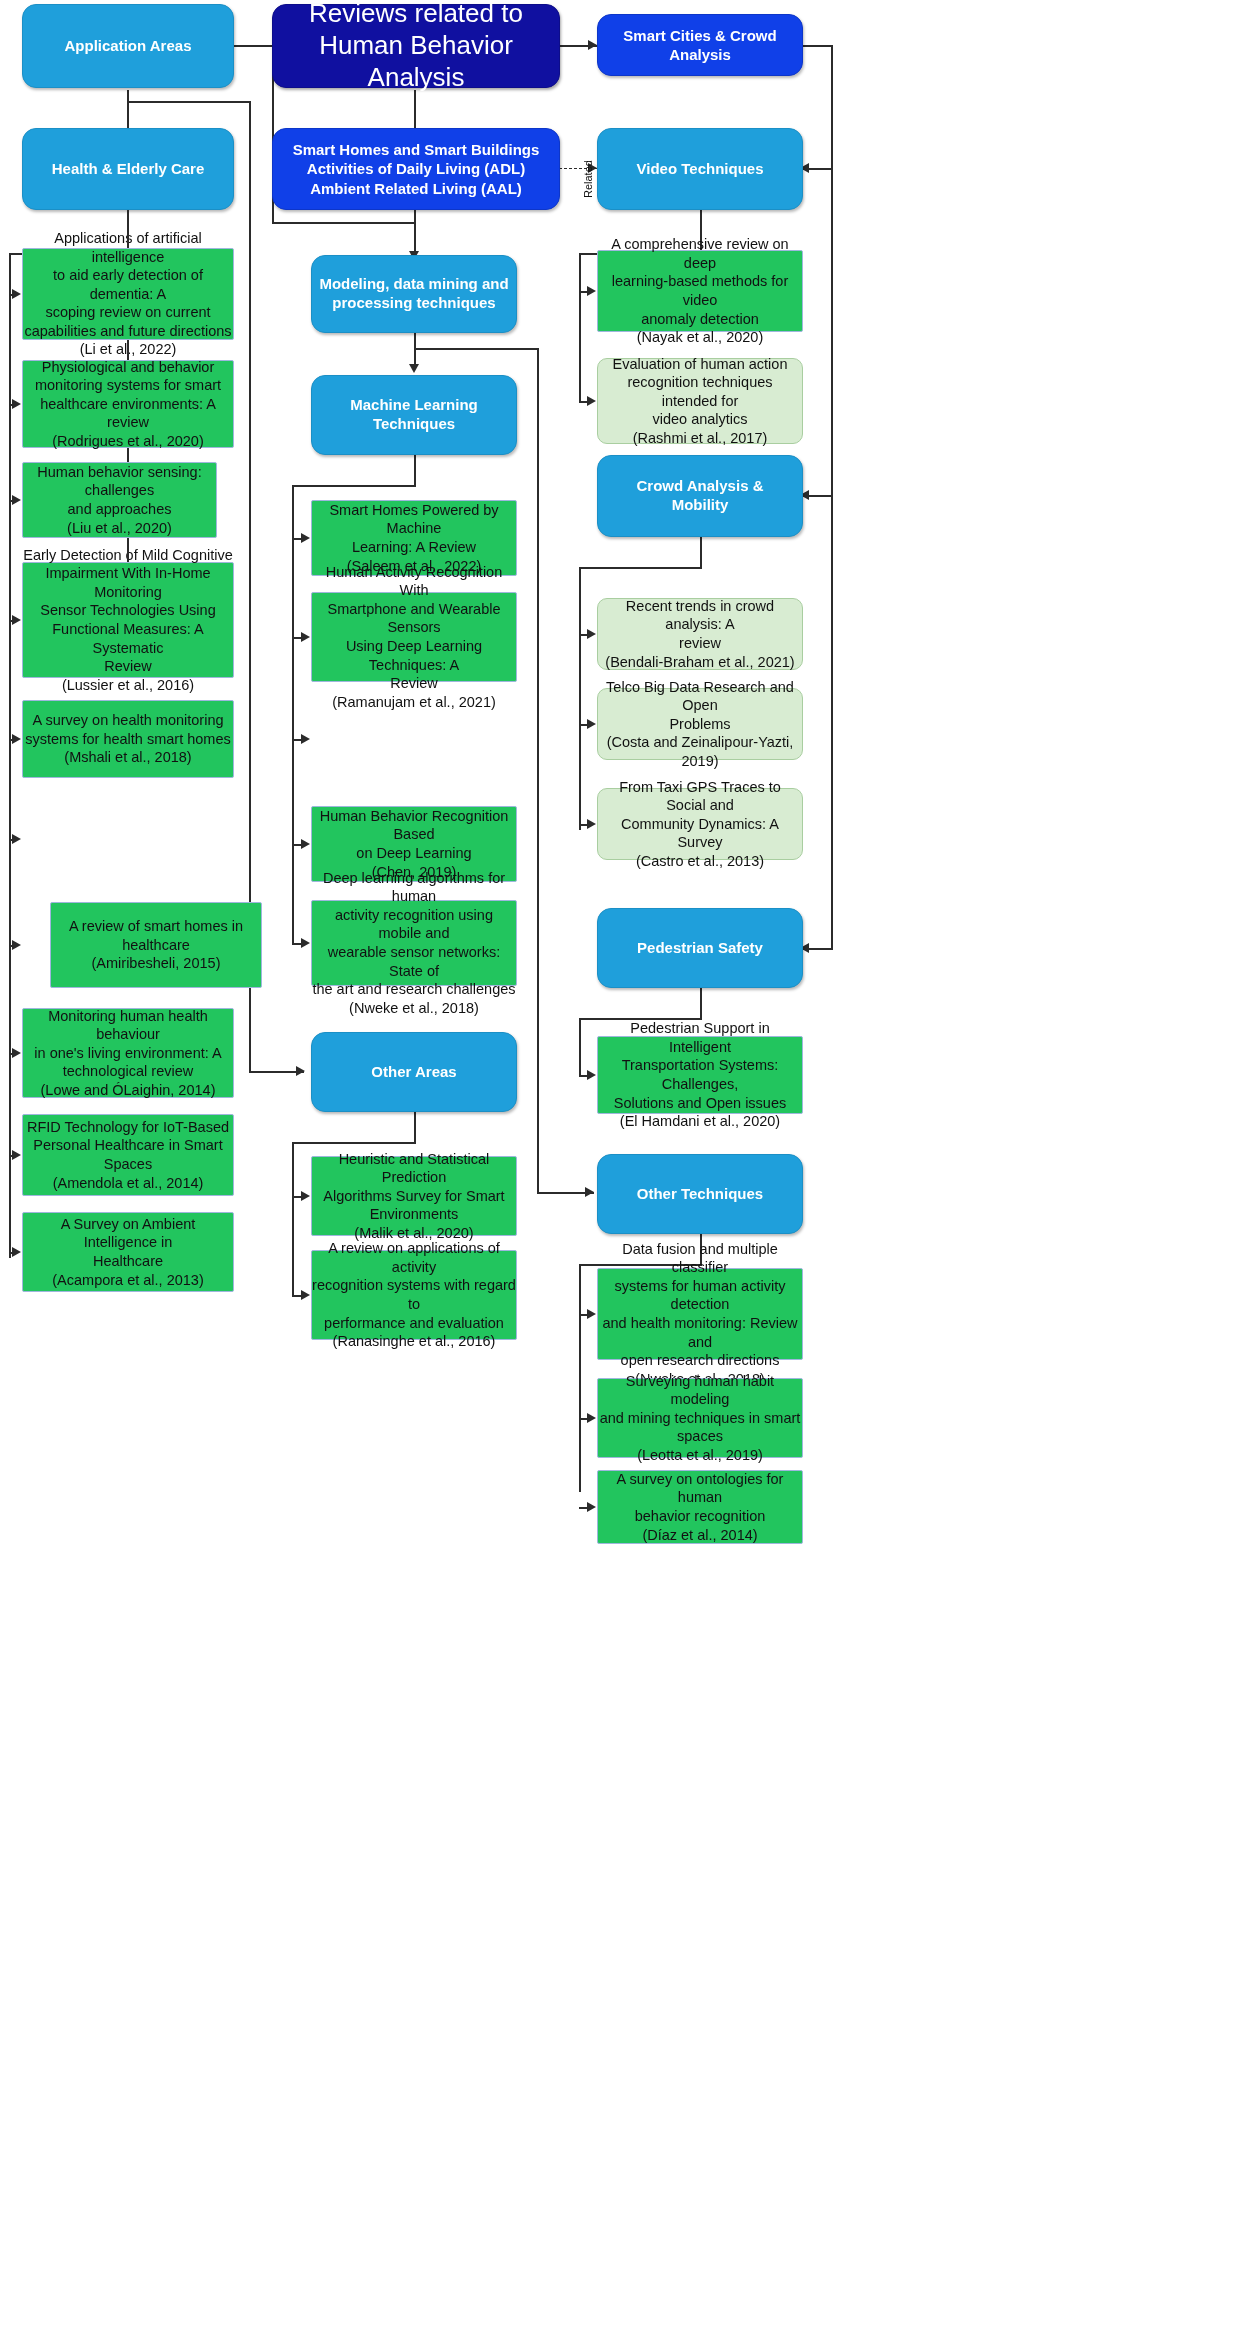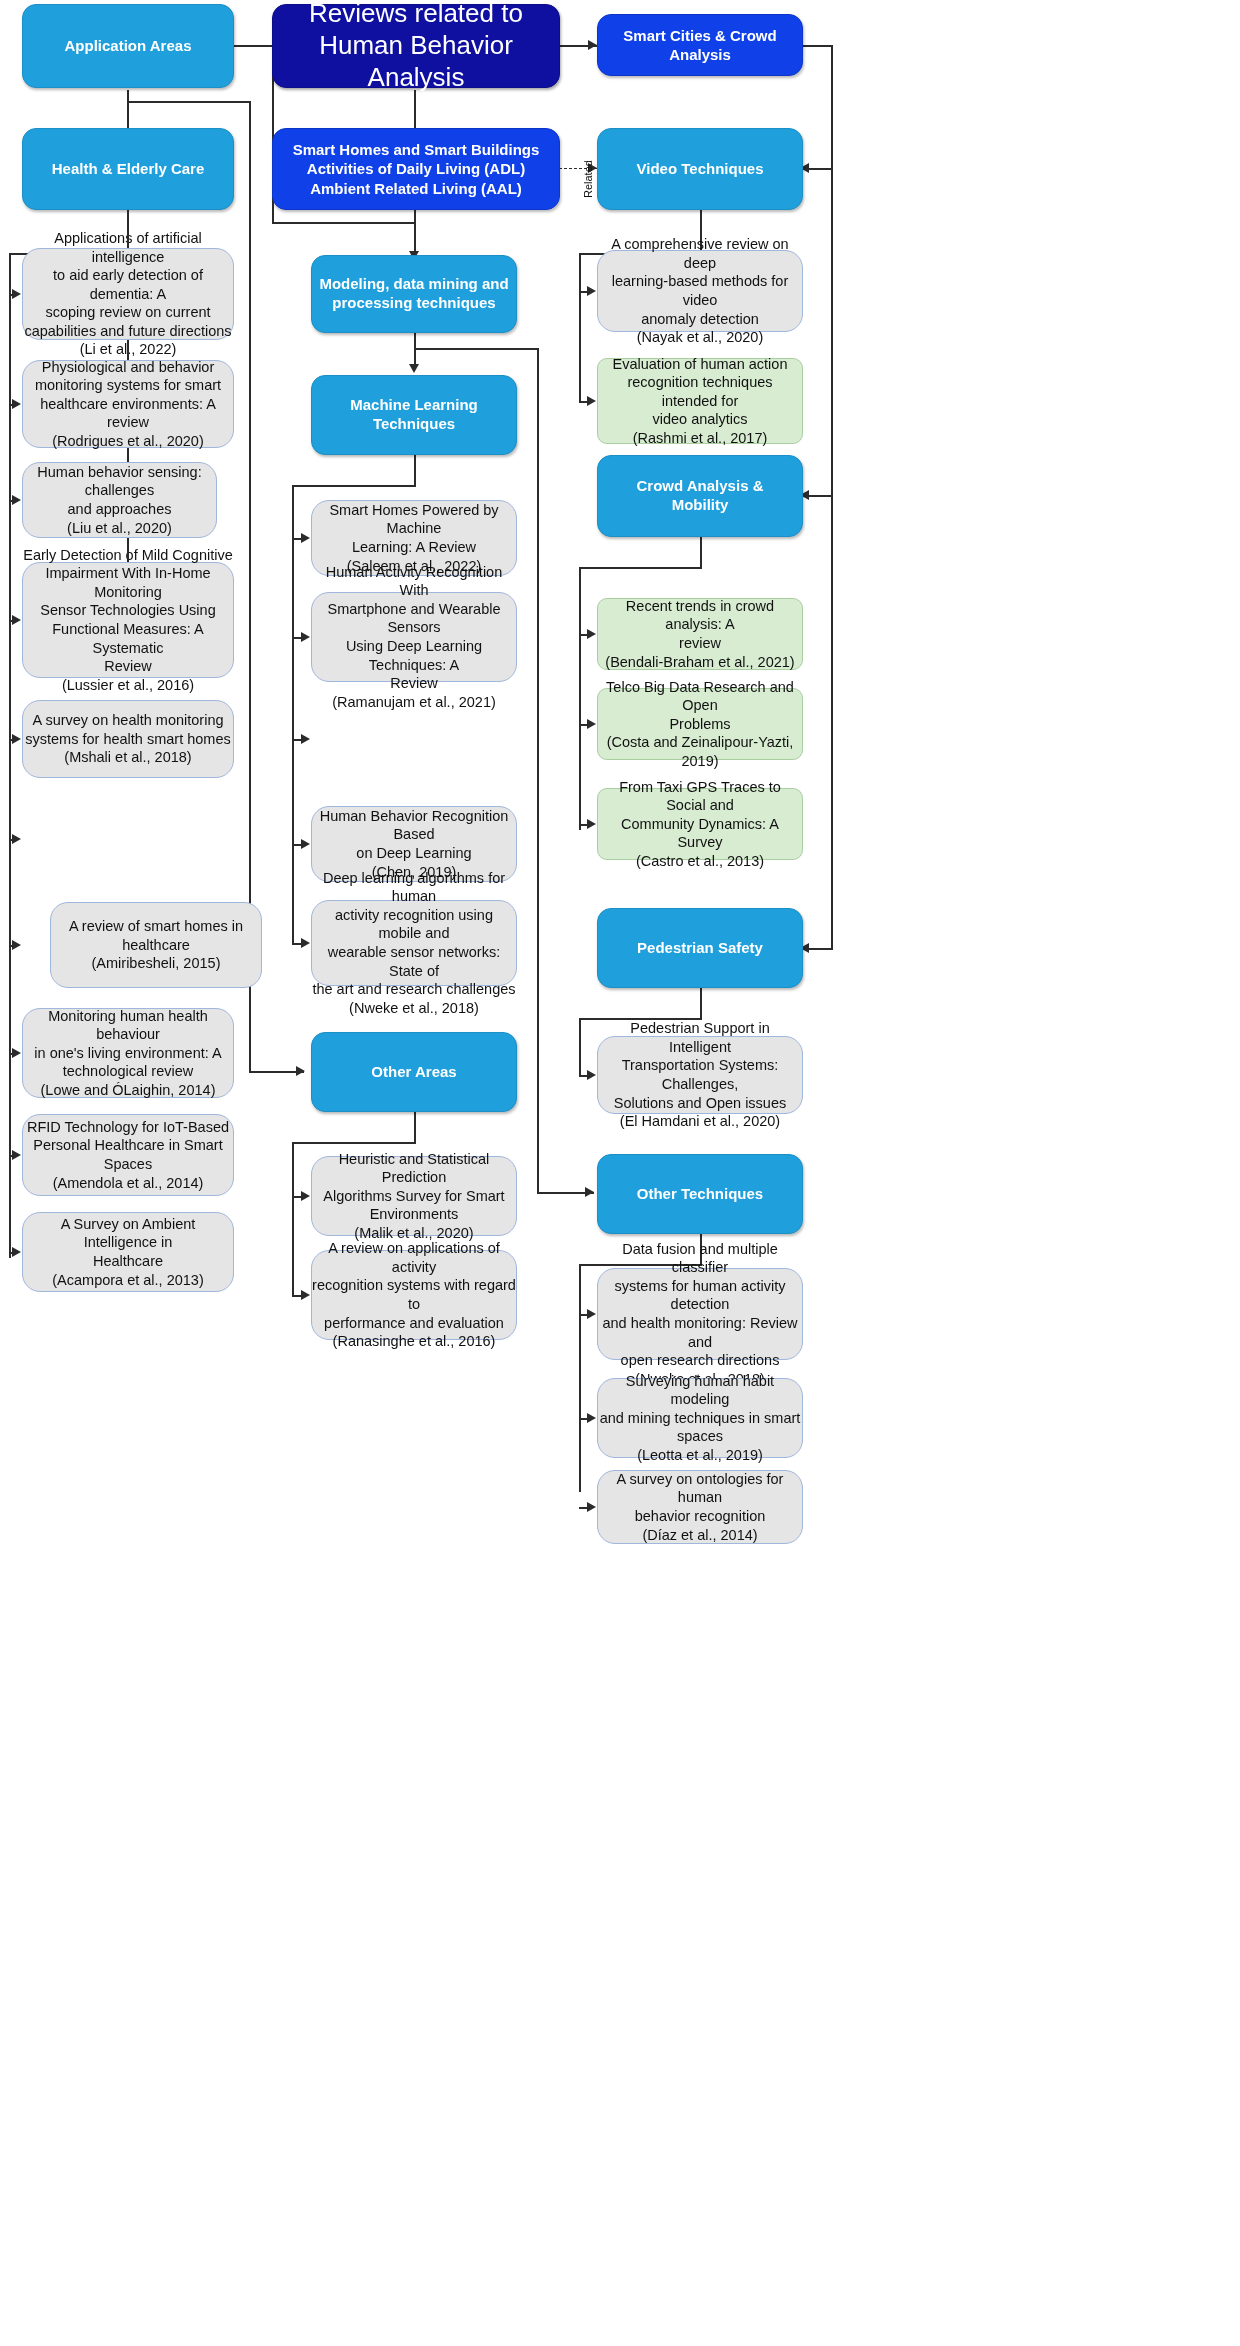--- a/index.html
+++ b/index.html
@@ -19,22 +19,22 @@
   .n-cat{background:#1f9fdb;border:1px solid #1b8fc6;color:#ffffff;
          font-size:15px;font-weight:bold;line-height:1.25;
          box-shadow:1px 2px 3px rgba(0,0,0,.28);}
 
   
   .n-dom{background:#1040e8;border:1px solid #0d36c9;color:#ffffff;
          font-size:15px;font-weight:bold;line-height:1.3;
          box-shadow:1px 2px 3px rgba(0,0,0,.28);}
 
   
-  .n-paper{background:#e5e5e5;border:1px solid #9fb6dd;color:#111111;
-           font-size:14.5px;font-weight:400;line-height:1.28;border-radius:18px;}
+  .n-paper{background:#22c55e;border:1px solid #9fb6dd;color:#111111;
+           font-size:14.5px;font-weight:400;line-height:1.28;border-radius:2px;}
 
   
   .n-green{background:#d8ecd2;border:1px solid #a9ceA0;color:#111111;
            font-size:14.5px;font-weight:400;line-height:1.28;border-radius:10px;}
 
   
   .ln{position:absolute;background:#2b2b2b;}
   .ln.h{height:1.6px;}
   .ln.v{width:1.6px;}
 

